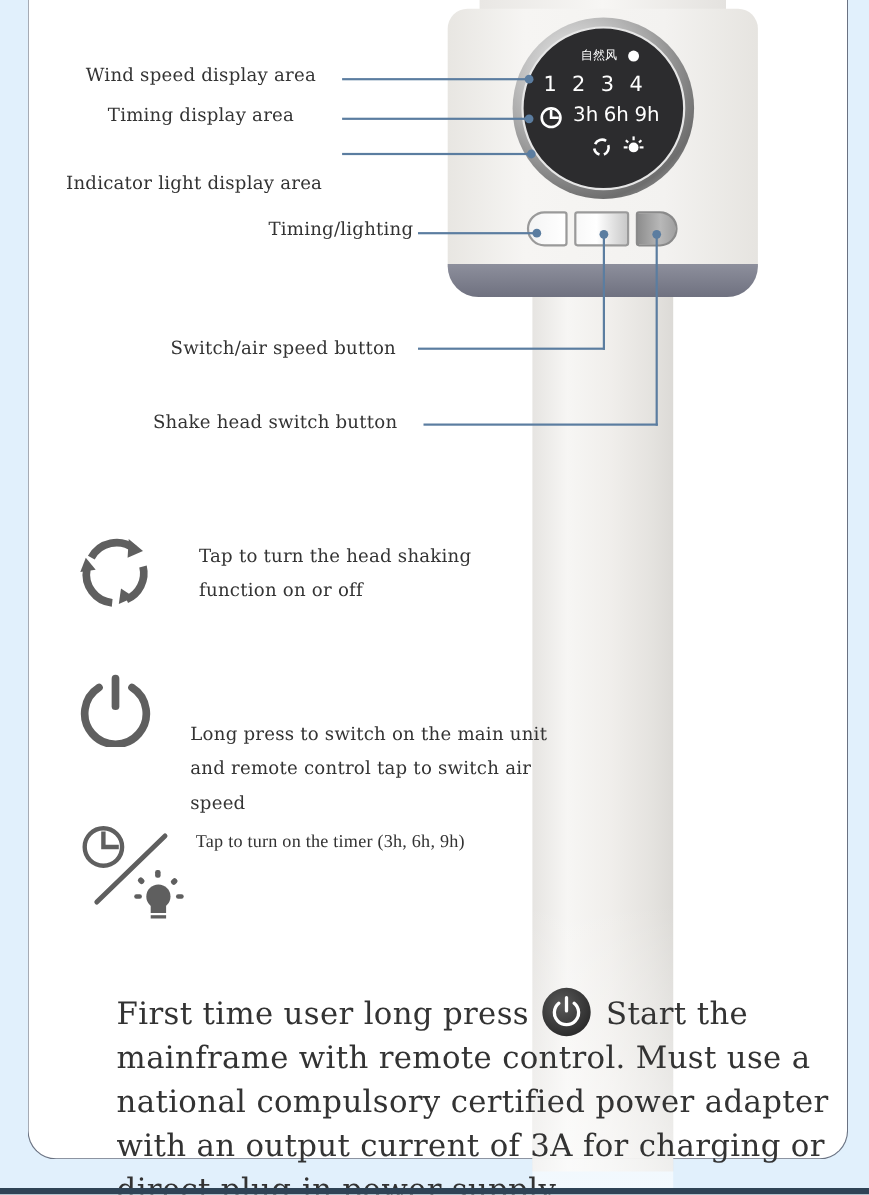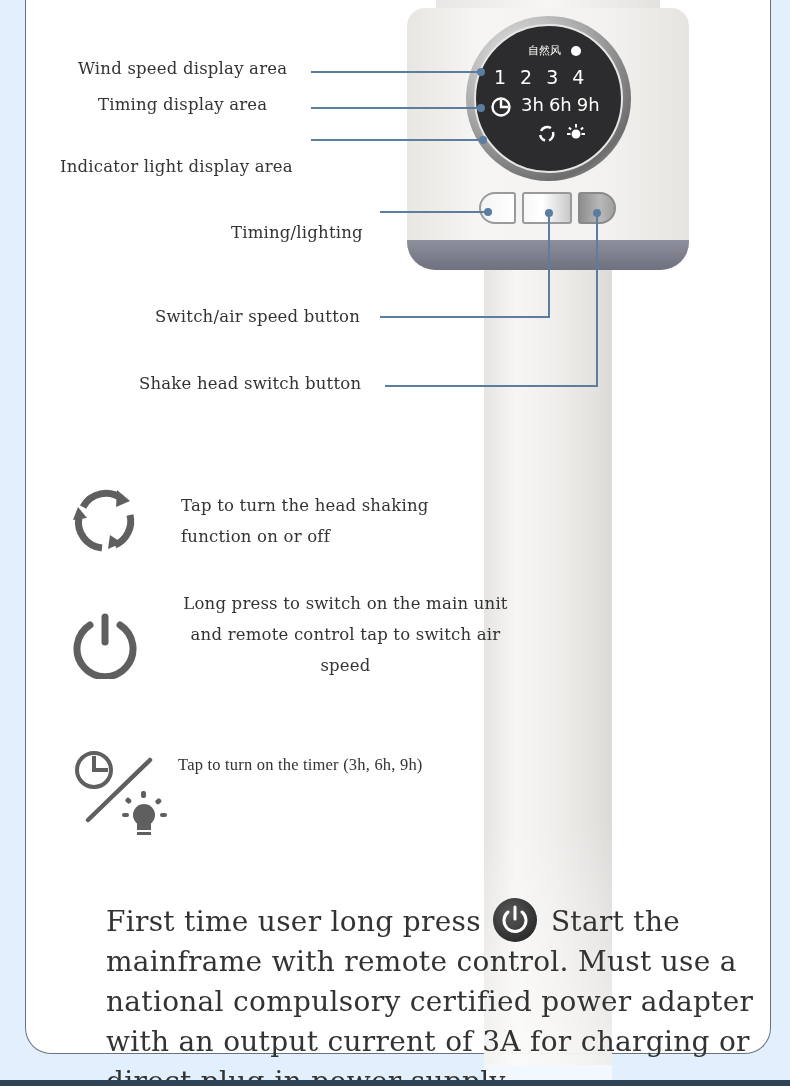--- a/index.html
+++ b/index.html
@@ -134,41 +134,41 @@
 <div class="line" style="left:548px;top:212px;width:2px;height:106px;"></div>
 <div class="line" style="left:380px;top:316px;width:170px;height:2px;"></div>
 <div class="dotend" style="left:545px;top:209px;"></div>
 <div class="line" style="left:596px;top:212px;width:2px;height:175px;"></div>
 <div class="line" style="left:385px;top:385px;width:213px;height:2px;"></div>
 <div class="dotend" style="left:593px;top:209px;"></div>
 
 <span class="label" style="left:78px;top:59px;">Wind speed display area</span>
 <span class="label" style="left:98px;top:95px;text-align:center;">Timing display area</span>
 <span class="label" style="left:60px;top:127px;margin-top:30px;">Indicator light display area</span>
-<span class="label" style="left:231px;top:199px;margin-top:24px;">Timing/lighting</span>
+<span class="label" style="left:244px;top:199px;">Timing/lighting</span>
 <span class="label" style="left:155px;top:307px;">Switch/air speed button</span>
 <span class="label" style="left:139px;top:374px;">Shake head switch button</span>
 
 <svg class="icon" style="left:70px;top:487px;" width="70" height="68" viewBox="0 0 70 68">
   <g fill="none" stroke="#5f5f5f" stroke-width="7">
     <path d="M13 20 A26 26 0 0 1 52 12"></path>
     <path d="M60 28 A26 26 0 0 1 45 58"></path>
     <path d="M32 61 A26 26 0 0 1 9 30"></path>
   </g>
   <polygon points="47,3 60,14 46,20" fill="#5f5f5f"></polygon>
   <polygon points="52,56 38,62 40,48" fill="#5f5f5f"></polygon>
   <polygon points="3,33 8,20 17,31" fill="#5f5f5f"></polygon>
 </svg>
 <div class="desc" style="left:181px;top:490px;width:300px;">Tap to turn the head shaking function on or off</div>
 
 <svg class="icon" style="left:70px;top:611px;" width="70" height="68" viewBox="0 0 70 68">
   <path d="M20 14 A28 28 0 1 0 50 14" fill="none" stroke="#5f5f5f" stroke-width="7" stroke-linecap="round"></path>
   <line x1="35" y1="6" x2="35" y2="31" stroke="#5f5f5f" stroke-width="7" stroke-linecap="round"></line>
 </svg>
-<div class="desc" style="left:173px;top:588px;width:345px;text-align:center;">Long press to switch on the main unit and remote control tap to switch air speed</div>
+<div class="desc" style="left:173px;top:652px;width:345px;">Long press to switch on the main unit and remote control tap to switch air speed</div>
 
 <svg class="icon" style="left:74px;top:748px;" width="96" height="92" viewBox="0 0 96 92">
   <circle cx="20" cy="22" r="17" fill="none" stroke="#5f5f5f" stroke-width="4"></circle>
   <path d="M20 8 V22 H34" fill="none" stroke="#5f5f5f" stroke-width="4"></path>
   <line x1="76" y1="12" x2="14" y2="72" stroke="#5f5f5f" stroke-width="4.5" stroke-linecap="round"></line>
   <circle cx="70" cy="67" r="11" fill="#5f5f5f"></circle>
   <rect x="63" y="70" width="14" height="12" fill="#5f5f5f"></rect>
   <rect x="63" y="84" width="14" height="3" fill="#5f5f5f"></rect>
   <rect x="67" y="43" width="5" height="7" rx="2" fill="#5f5f5f"></rect>
   <rect x="48" y="65" width="7" height="4" rx="2" fill="#5f5f5f"></rect>

